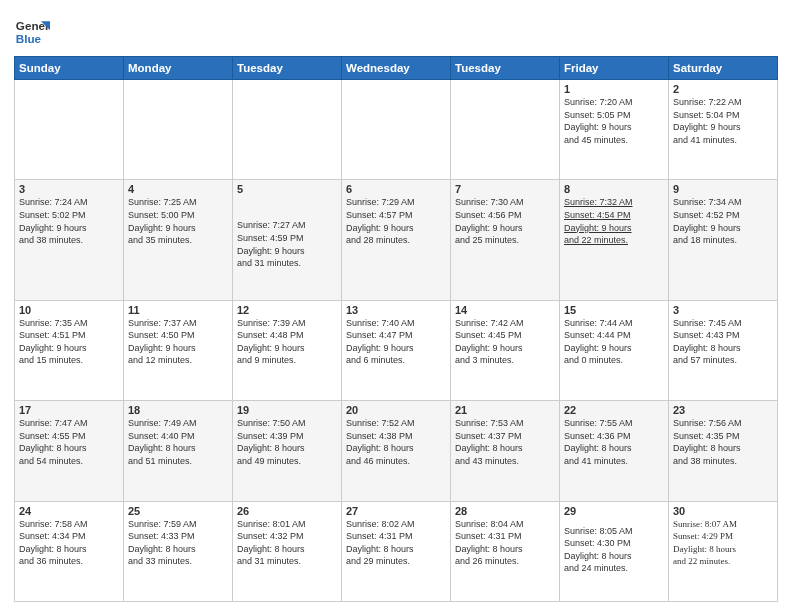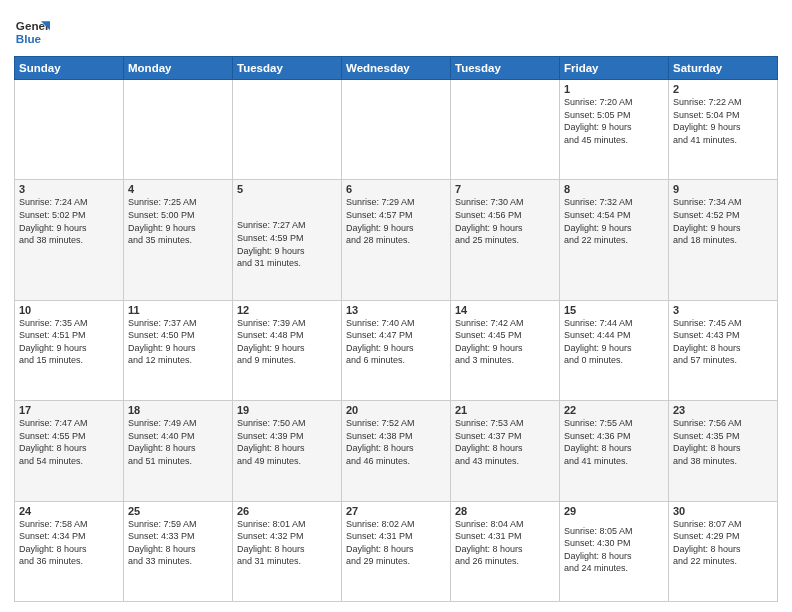--- a/index.html
+++ b/index.html
@@ -175,21 +175,21 @@
           </td>
           <td>
             <span class="day-num">7</span>
             <div class="cell-info" style="white-space: pre-line;">Sunrise: 7:30 AM
 Sunset: 4:56 PM
 Daylight: 9 hours
 and 25 minutes.</div>
           </td>
           <td>
             <span class="day-num">8</span>
-            <div class="cell-info" style="white-space: pre-line;">Sunrise: 7:32 AM
+            <div class="cell-info" style="white-space: pre-line; text-decoration: underline;">Sunrise: 7:32 AM
 Sunset: 4:54 PM
 Daylight: 9 hours
 and 22 minutes.</div>
           </td>
           <td>
             <span class="day-num">9</span>
             <div class="cell-info" style="white-space: pre-line;">Sunrise: 7:34 AM
 Sunset: 4:52 PM
 Daylight: 9 hours
 and 18 minutes.</div>
@@ -335,21 +335,21 @@
           </td>
           <td>
             <span class="day-num">29</span>
             <div class="cell-info" style="white-space: pre-line; margin-top: 8px;">Sunrise: 8:05 AM
 Sunset: 4:30 PM
 Daylight: 8 hours
 and 24 minutes.</div>
           </td>
           <td>
             <span class="day-num">30</span>
-            <div class="cell-info" style="white-space: pre-line;">Sunrise: 8:07 AM
+            <div class="cell-info" style="white-space: pre-line; font-family: Liberation Serif, serif;">Sunrise: 8:07 AM
 Sunset: 4:29 PM
 Daylight: 8 hours
 and 22 minutes.</div>
           </td>
         </tr>
       </tbody>
   </table>
 </div>
 
 </body></html>

